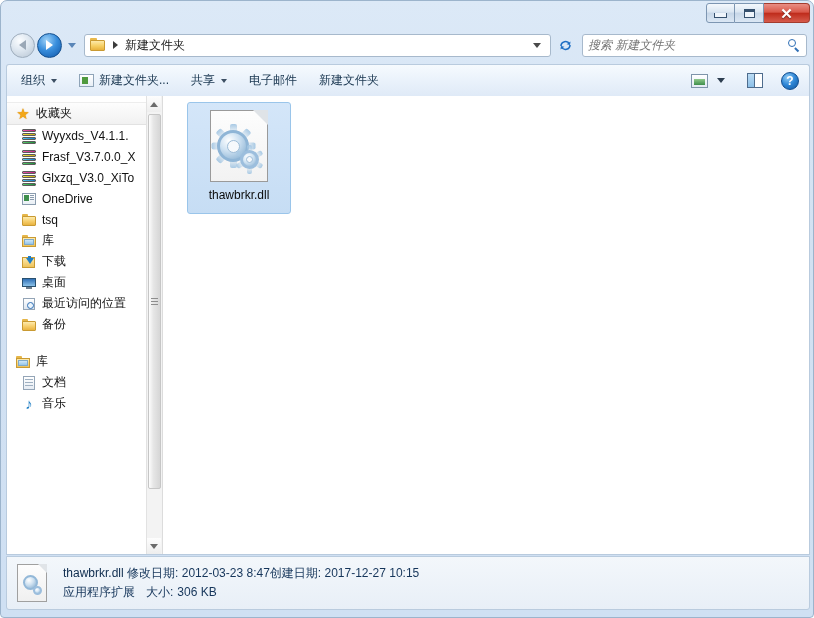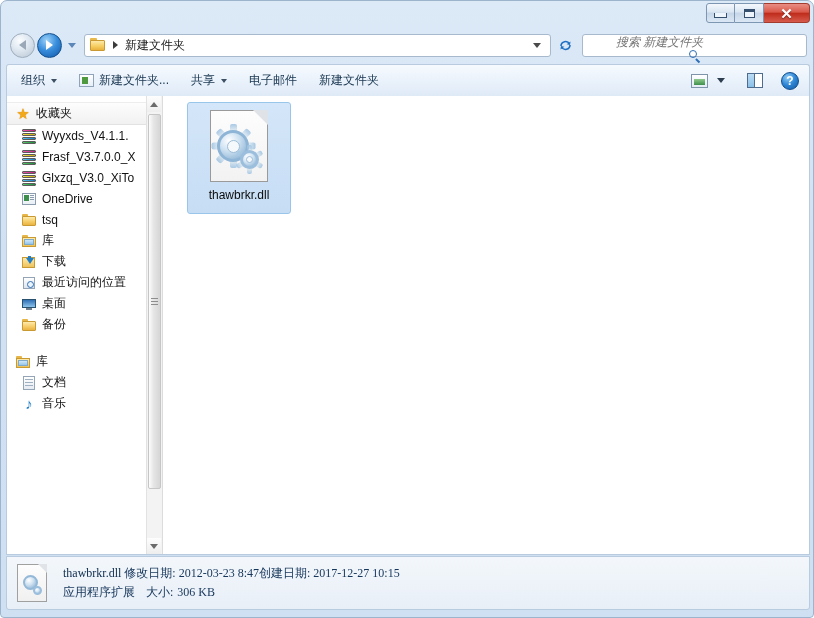--- a/index.html
+++ b/index.html
@@ -200,21 +200,20 @@
     width: 225px;
     height: 23px;
     margin-left: 6px;
     background: #ffffff;
     border: 1px solid #a7b9cc;
     border-radius: 3px;
     display: flex;
     align-items: center;
     box-sizing: border-box;
     padding: 0 5px;
-    flex-direction: column;
   }
   .searchbox input {
     flex: 1 1 auto;
     border: none;
     outline: none;
     font-family: "Liberation Sans", sans-serif;
     font-size: 12px;
     font-style: italic;
     color: #6b6b6b;
     background: transparent;
@@ -814,21 +813,21 @@
     background: radial-gradient(circle at 35% 30%, #ffffff, #d6e7f5 45%, #86aed0);
     border: 2px solid #9cbedd;
     box-sizing: border-box;
   }
   .status-text {
     margin-left: 12px;
     font-size: 12px;
     color: #15355a;
     line-height: 19px;
   }
-  .status-line { display: flex; align-items: center; white-space: nowrap; font-family: Liberation Serif, serif; }
+  .status-line { display: flex; align-items: center; white-space: nowrap; }
   .st-strong { color: #0d2b4d; }
   .st-col1 { display: inline-block; min-width: 196px; }
   .st-col2 { display: inline-block; }
   .st-type { display: inline-block; min-width: 83px; }
 </style>
 </head>
 <body>
 
 <div class="window">
 
@@ -979,32 +978,32 @@
         </div>
         <div class="nav-row indent">
           <span class="ico ico-dl">
             <span class="body"></span>
               <span class="stem"></span>
               <span class="arr"></span>
           </span>
           <span class="nav-label">下载</span>
         </div>
         <div class="nav-row indent">
+          <span class="ico ico-desktop">
+            <span class="scr"></span>
+              <span class="stand"></span>
+          </span>
+          <span class="nav-label">桌面</span>
+        </div>
+        <div class="nav-row indent">
           <span class="ico ico-recent">
             <span class="pg"></span>
               <span class="cl"></span>
           </span>
           <span class="nav-label">最近访问的位置</span>
-        </div>
-        <div class="nav-row indent">
-          <span class="ico ico-desktop">
-            <span class="scr"></span>
-              <span class="stand"></span>
-          </span>
-          <span class="nav-label">桌面</span>
         </div>
         <div class="nav-row indent">
           <span class="ico ico-folder">
             <span class="tab"></span>
               <span class="body"></span>
           </span>
           <span class="nav-label">备份</span>
         </div>
 
         <div class="nav-row group-top">

